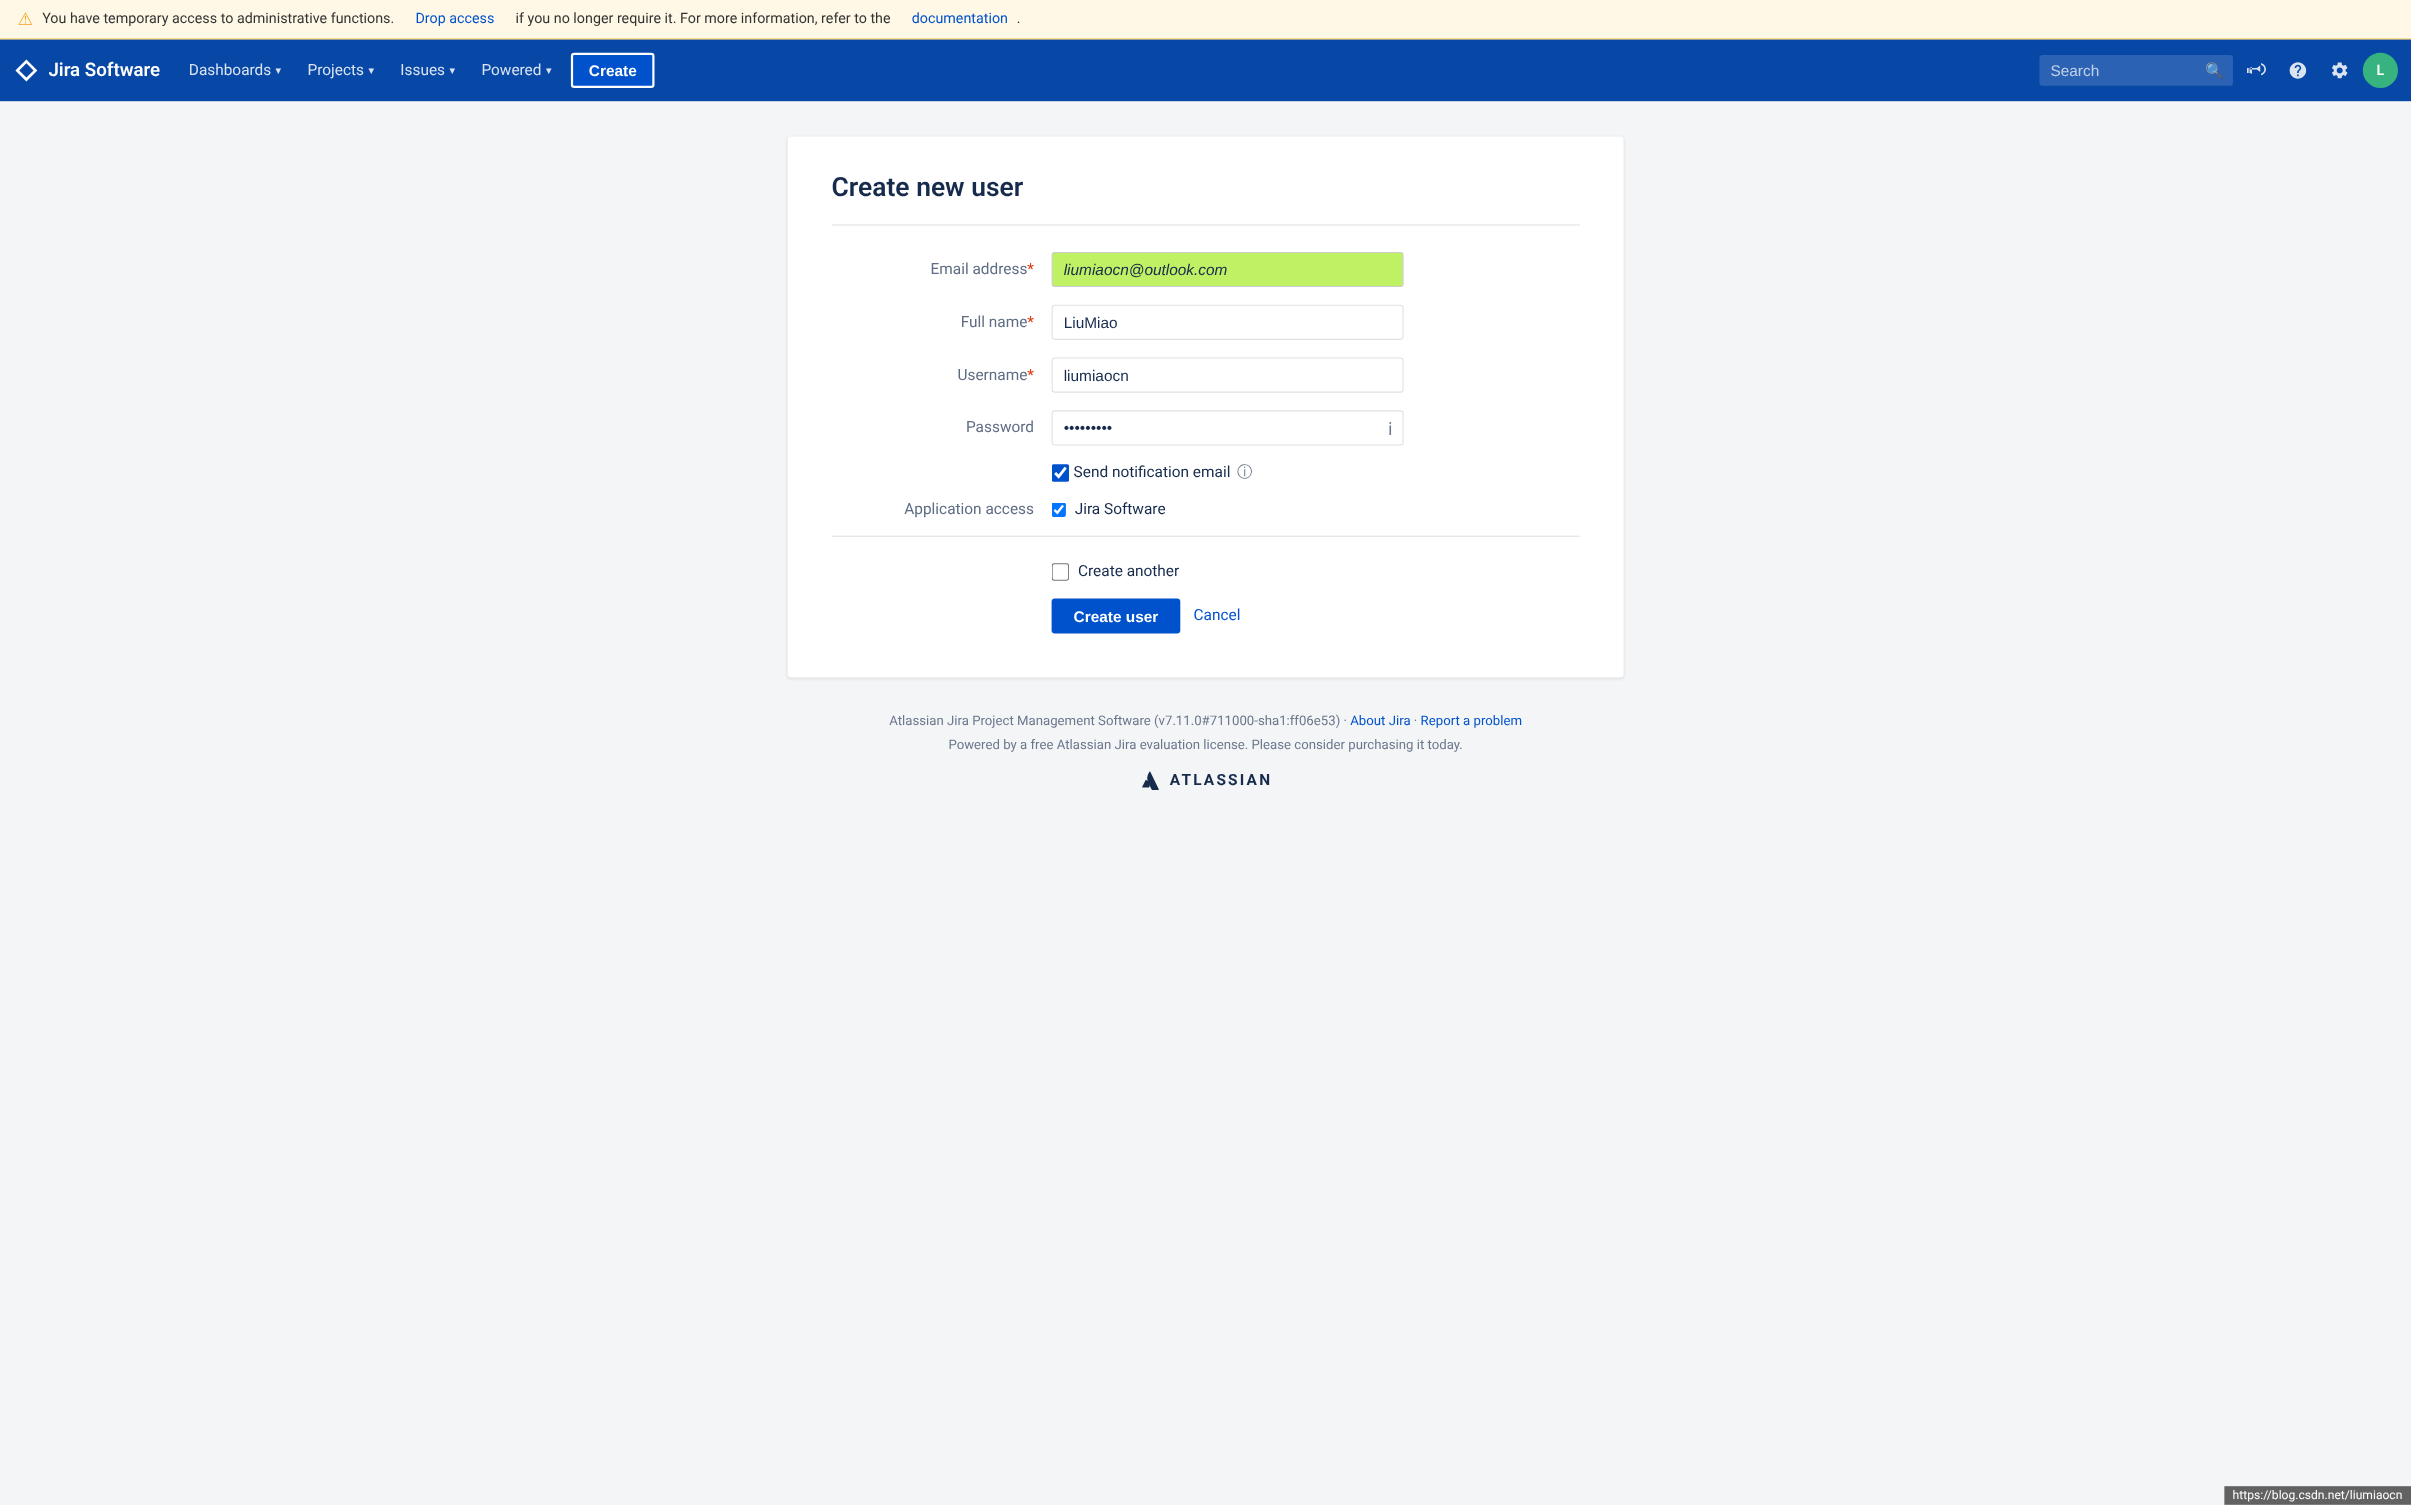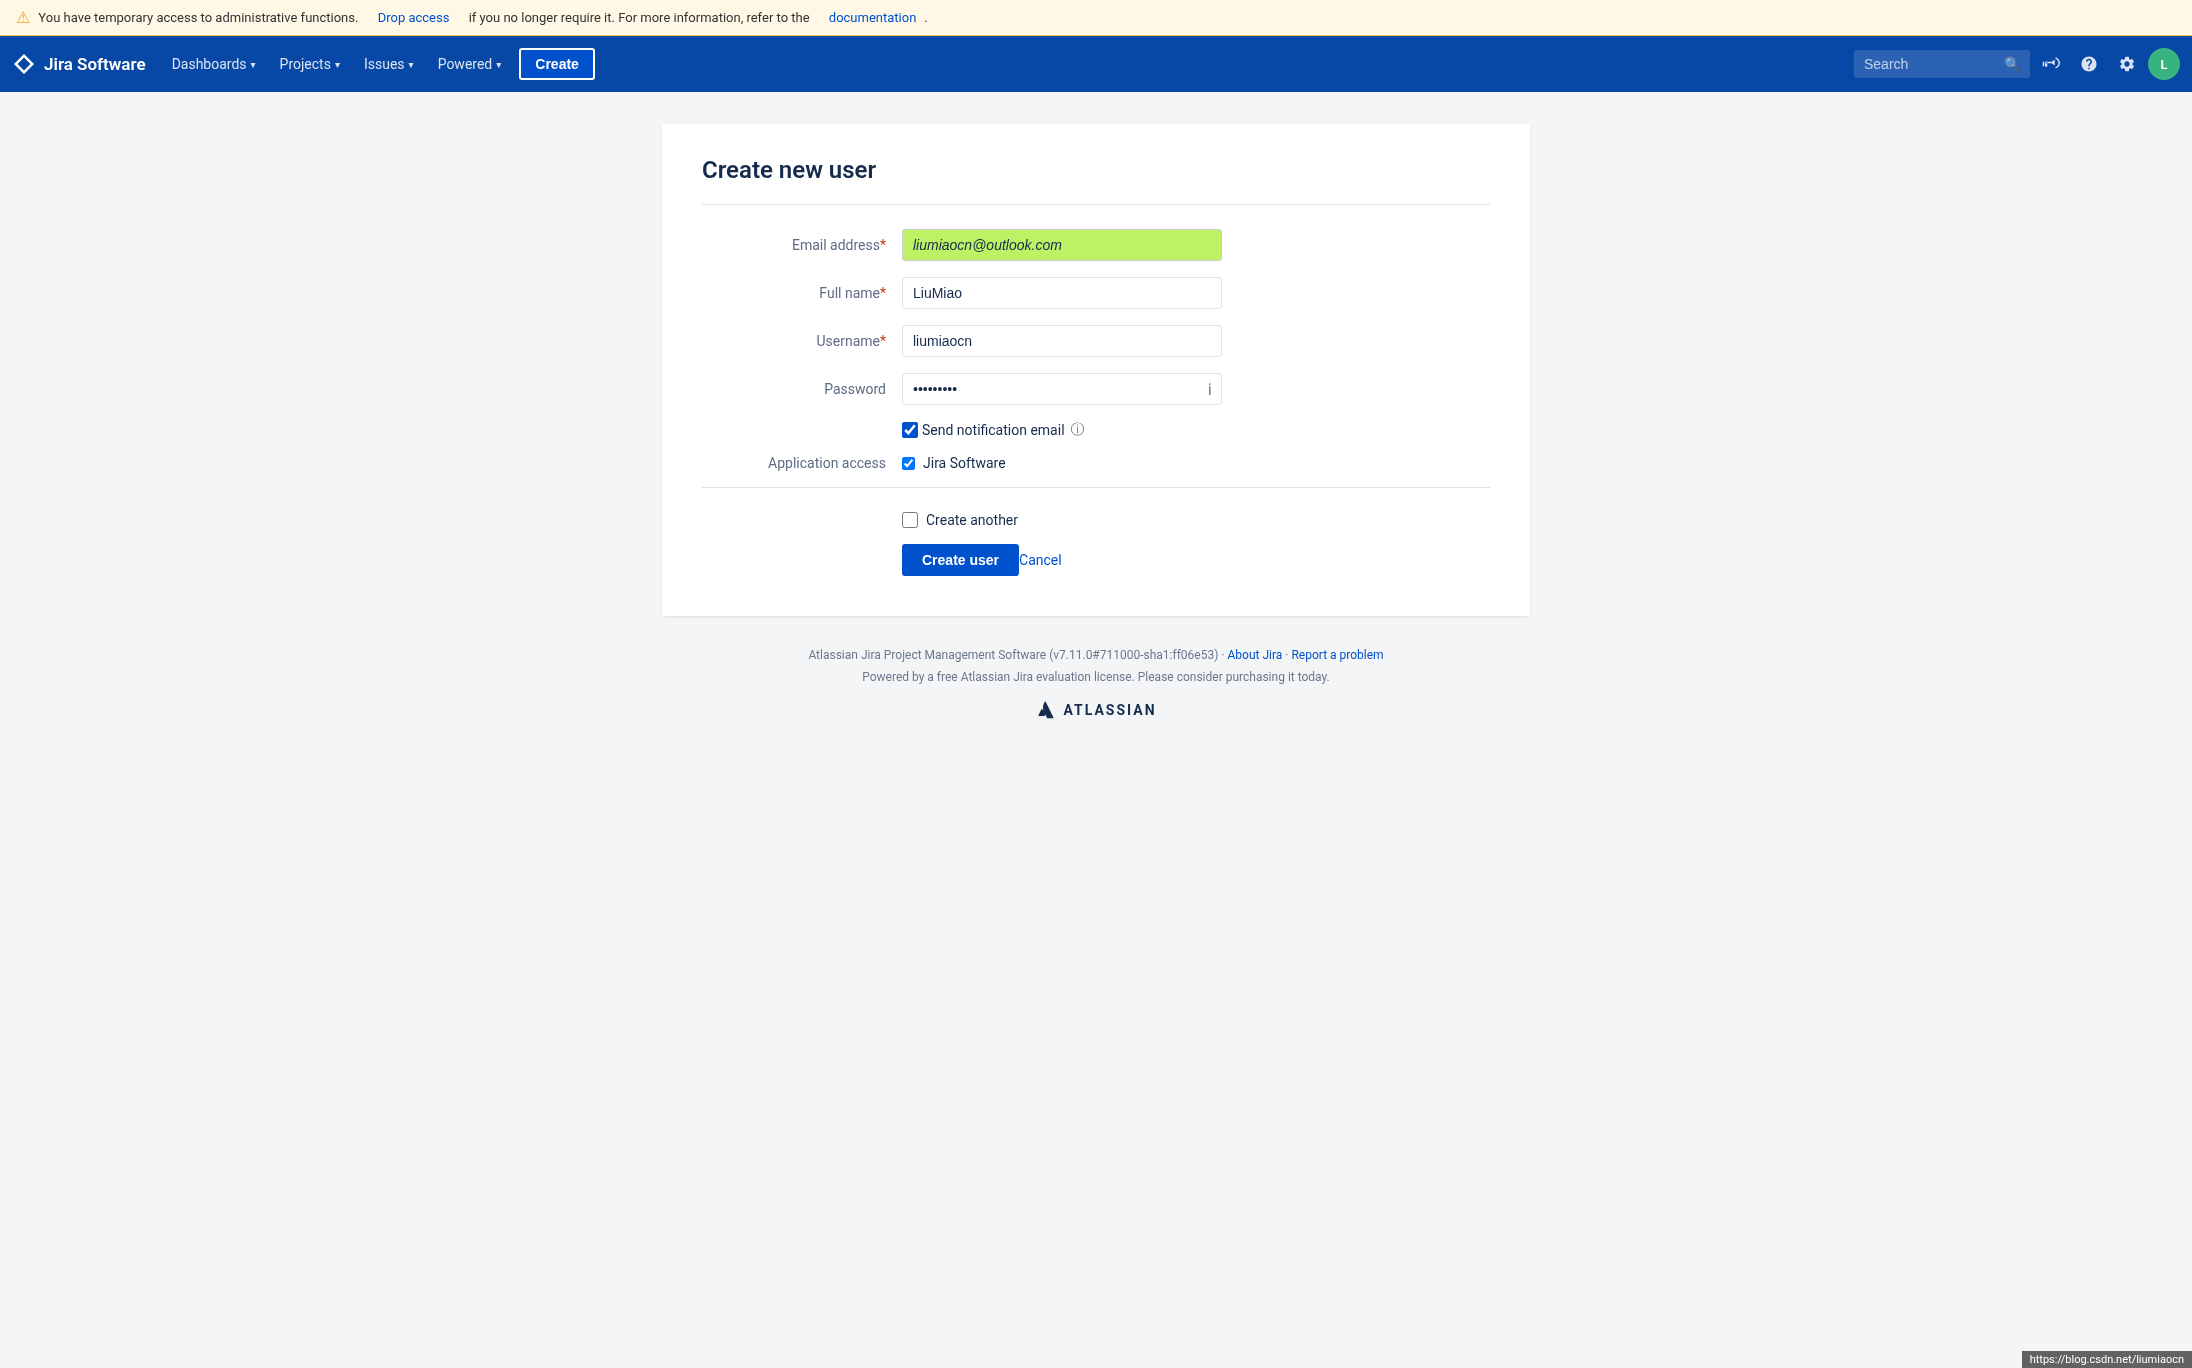--- a/index.html
+++ b/index.html
@@ -134,21 +134,21 @@
     .main-content {
       display: flex;
       justify-content: center;
       padding: 32px 16px 0;
     }
 
     .form-card {
       background: white;
       border-radius: 3px;
       padding: 32px 40px 40px;
-      width: 868px;
+      width: 760px;
       box-shadow: 0 1px 3px rgba(0,0,0,0.1);
     }
 
     .form-title {
       font-size: 24px;
       font-weight: 600;
       color: #172b4d;
       margin-bottom: 20px;
     }
 
@@ -267,21 +267,21 @@
       cursor: pointer;
     }
     .create-another-label {
       font-size: 14px;
       color: #172b4d;
     }
 
     .action-buttons {
       display: flex;
       align-items: center;
-      gap: 0;
+      gap: 12px;
     }
 
     .btn-primary {
       background: #0052cc;
       color: white;
       border: none;
       border-radius: 3px;
       padding: 8px 20px;
       font-size: 14px;
       font-weight: 600;

